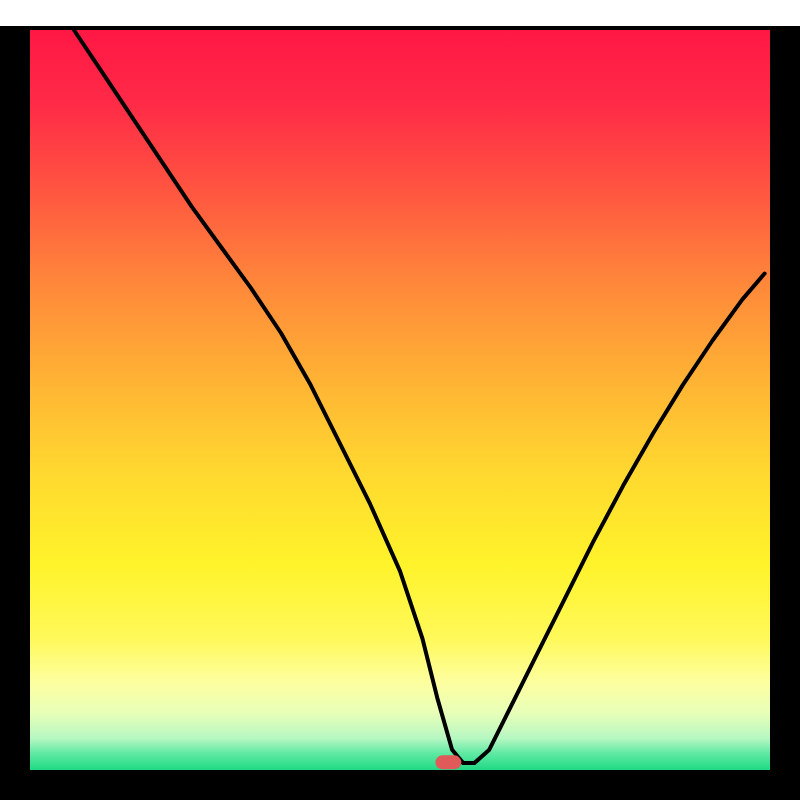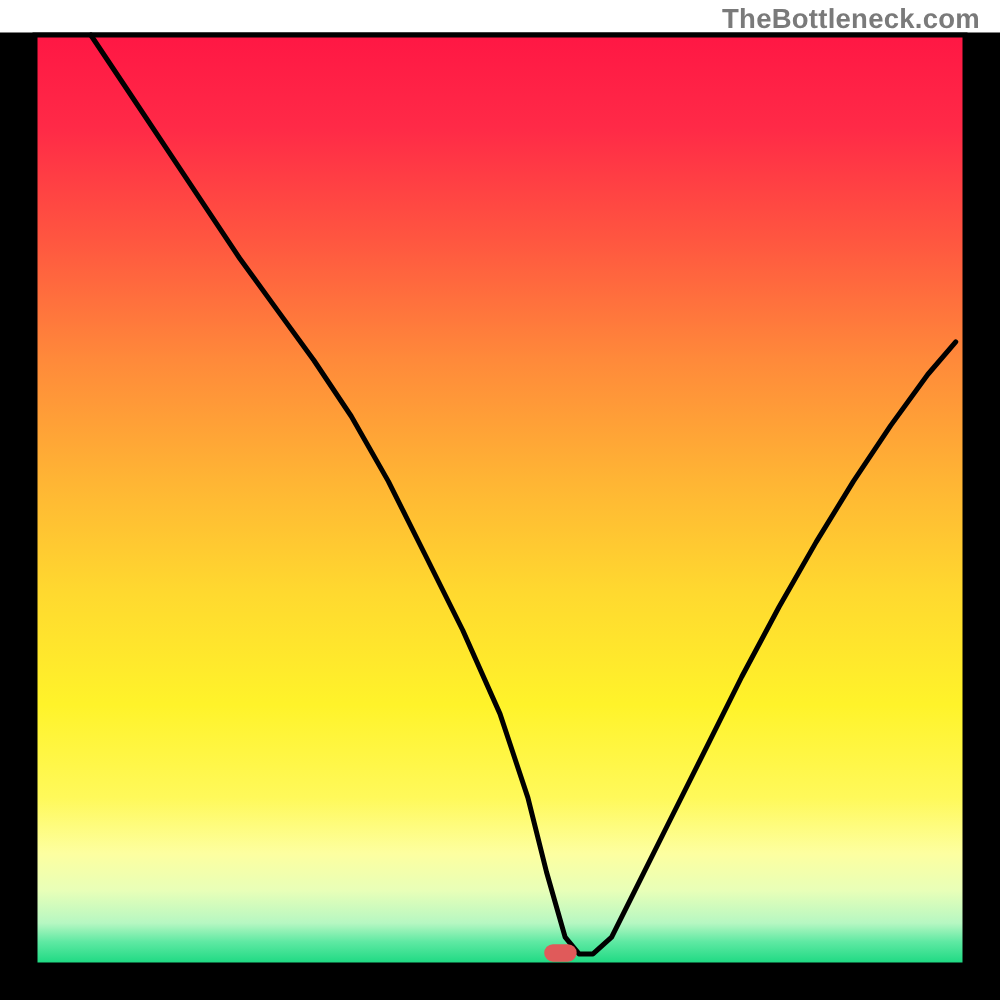--- a/index.html
+++ b/index.html
@@ -31,21 +31,20 @@
     left: 0;
     top: 0;
     width: 800px;
     height: 800px;
   }
 </style>
 </head>
 <body>
 
 <div class="container">
-  <div class="watermark">TheBottleneck.com</div>
 
   <svg class="chart" viewBox="0 0 800 800">
     <defs>
       <linearGradient id="bg-grad" x1="0" y1="0" x2="0" y2="1">
           <stop offset="0%" stop-color="#ff1744"></stop>
           <stop offset="10%" stop-color="#ff2a47"></stop>
           <stop offset="22%" stop-color="#ff5640"></stop>
           <stop offset="35%" stop-color="#ff8a3a"></stop>
           <stop offset="48%" stop-color="#ffb534"></stop>
           <stop offset="60%" stop-color="#ffd92f"></stop>

